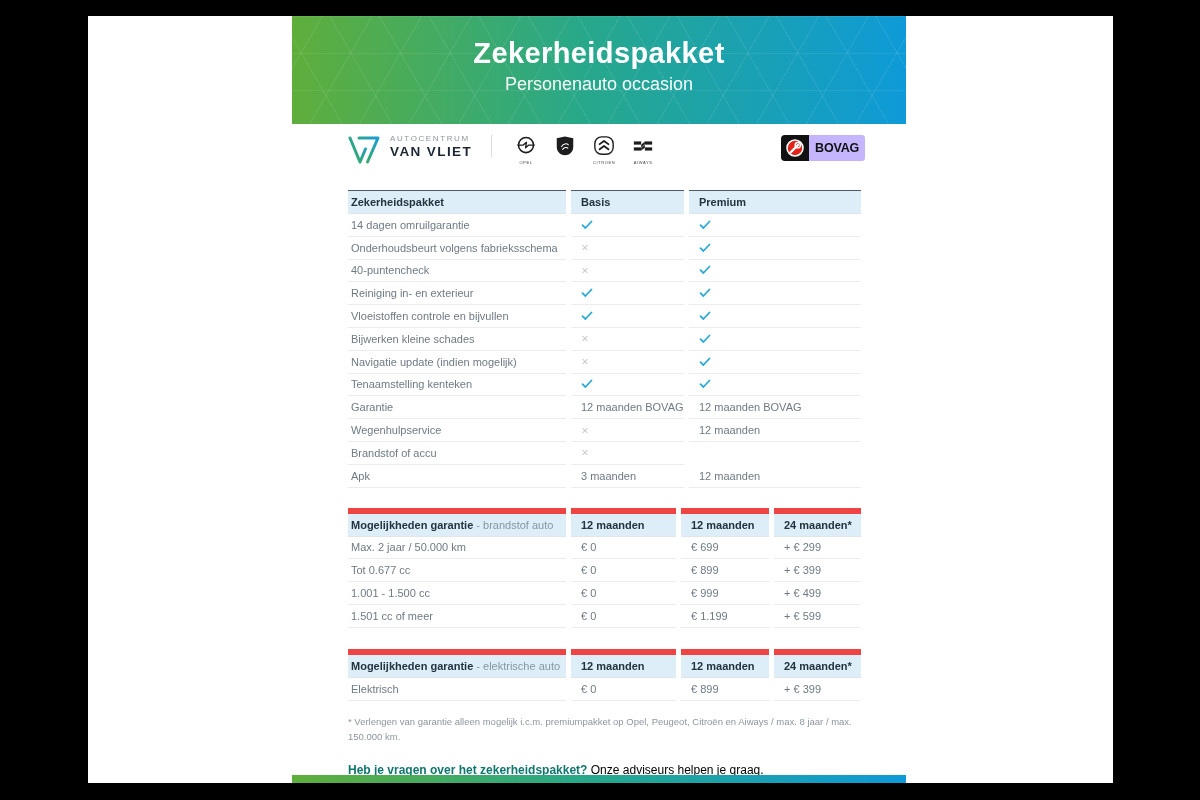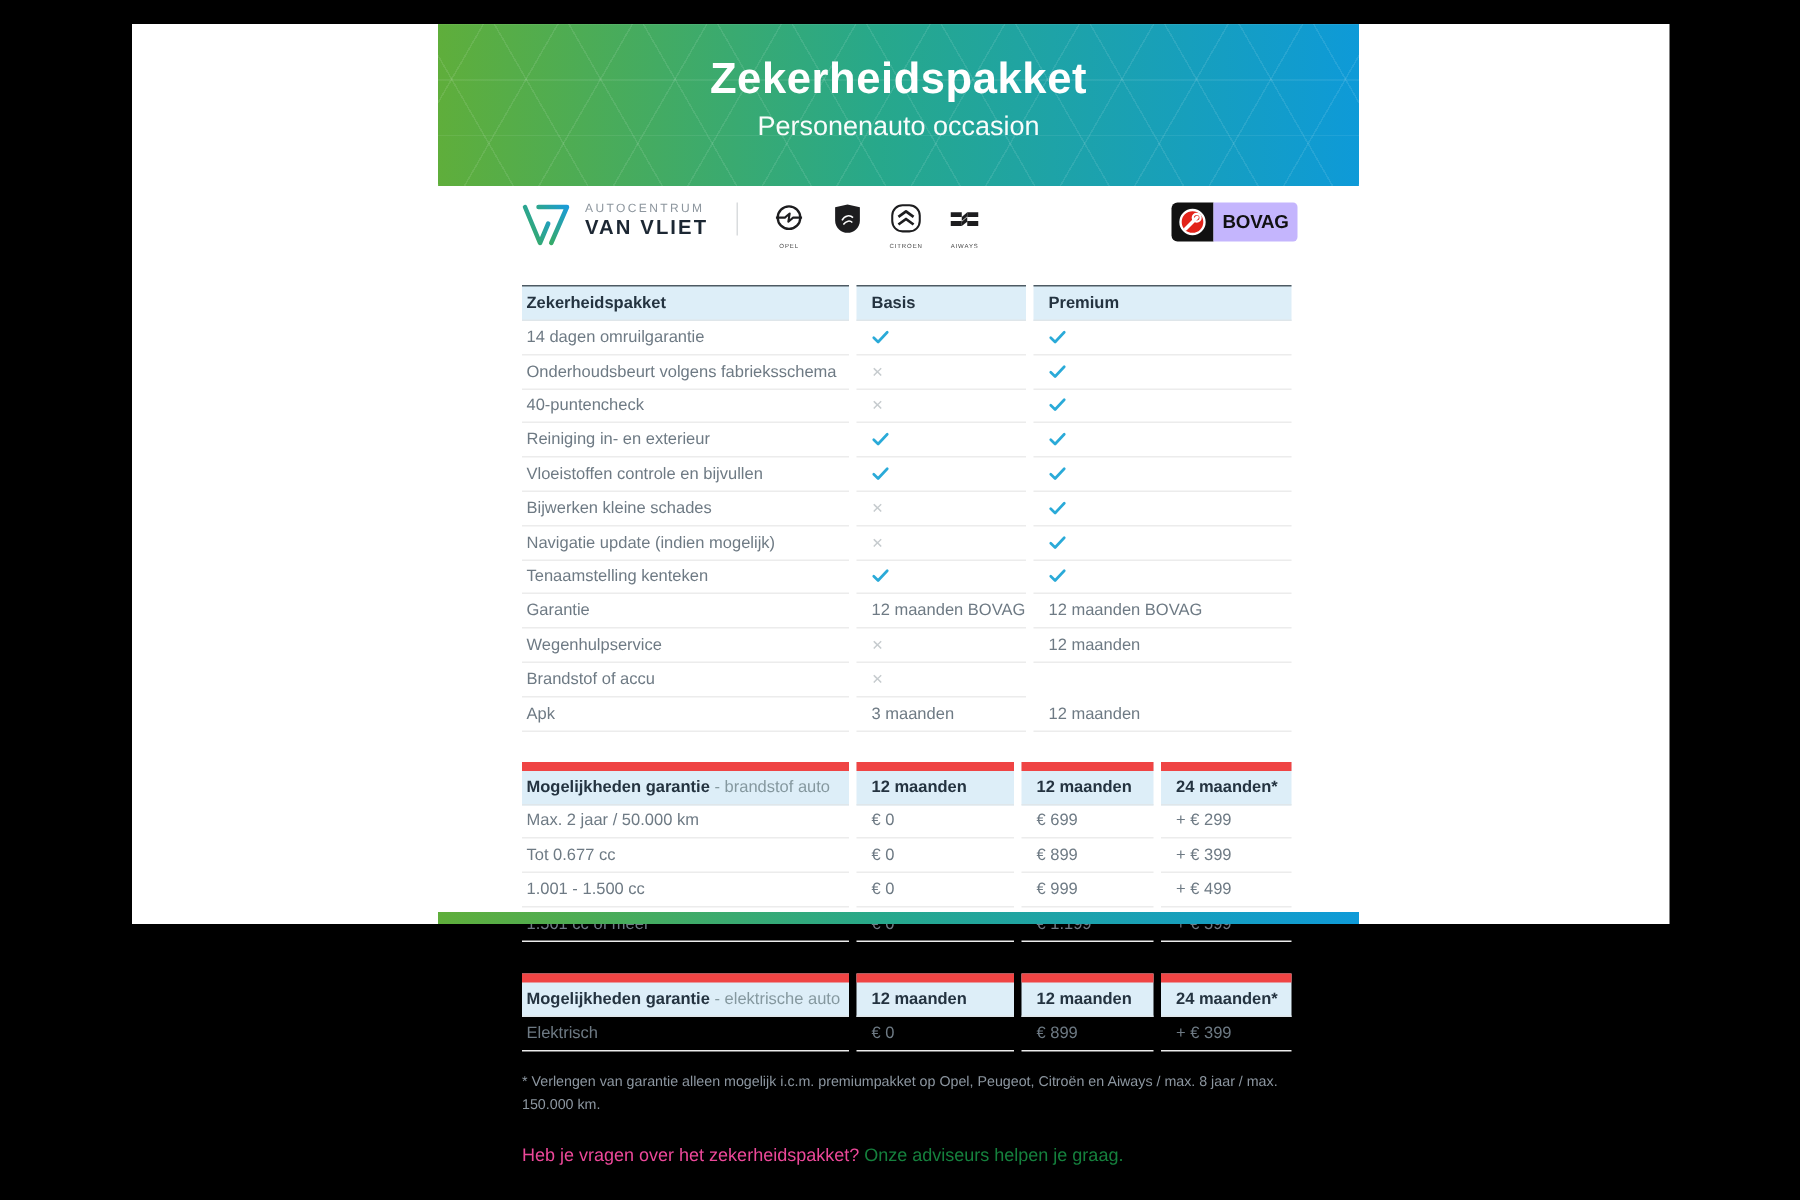--- a/index.html
+++ b/index.html
@@ -1,21 +1,21 @@
 <!DOCTYPE html>
 <html><head>
 <meta charset="utf-8">
 <style>
   html,body{margin:0;padding:0;}
   body{
     width:1200px;height:800px;background:#000;overflow:hidden;position:relative;
     font-family:"Liberation Sans",sans-serif;
   }
   .page{
-    position:absolute;left:88px;top:16px;width:1025px;height:600px;background:#ffffff;
+    position:absolute;left:88px;top:16px;width:1025px;height:767px;background:#ffffff;
   }
   
   .banner{
     position:absolute;left:204px;top:0;width:614px;height:108px;text-align:center;color:#fff;
     background-image:
       repeating-linear-gradient(60deg, rgba(255,255,255,0.09) 0, rgba(255,255,255,0.09) 1px, transparent 1px, transparent 43px),
       repeating-linear-gradient(-60deg, rgba(255,255,255,0.09) 0, rgba(255,255,255,0.09) 1px, transparent 1px, transparent 43px),
       repeating-linear-gradient(180deg, rgba(255,255,255,0.07) 0, rgba(255,255,255,0.07) 1px, transparent 1px, transparent 37px),
       linear-gradient(90deg,#5fae3b 0%,#27a88b 48%,#0e9ad8 100%);
   }
@@ -46,22 +46,22 @@
   .t-row>div.val{padding-left:10px;}
   .t-head>div{background:#ddeef8;height:22px;font-weight:700;color:#243340;border-bottom:1px solid #dfe6ea;}
   .pkg-head>div{border-top:1px solid #4d5a63;}
   .g4-head>div{border-top:6px solid #ef4444;}
   .hd-suffix{font-weight:400;color:#85989f;white-space:pre;}
   .cross{font-size:9.5px;color:#c6cbce;}
   .tbl-fuel{margin-top:20px;}
   .tbl-elec{margin-top:21px;}
   .footnote{margin-top:13px;font-size:9.5px;line-height:1.6;color:#8c96a0;}
   .closing{margin-top:19px;font-size:12px;}
-  .closing .cb{font-weight:400;color:#ec4899;text-align:center;}
-  .closing .cr{color:#15803d;}
+  .closing .cb{font-weight:700;color:#0f766e;text-align:center;}
+  .closing .cr{color:#000000;}
   
   .footer-bar{position:absolute;left:204px;bottom:0;width:614px;height:8px;
     background:linear-gradient(90deg,#5fae3b 0%,#27a88b 48%,#0e9ad8 100%);}
 </style>
 </head>
 <body>
 
 <div class="page">
 
   <div class="banner">

